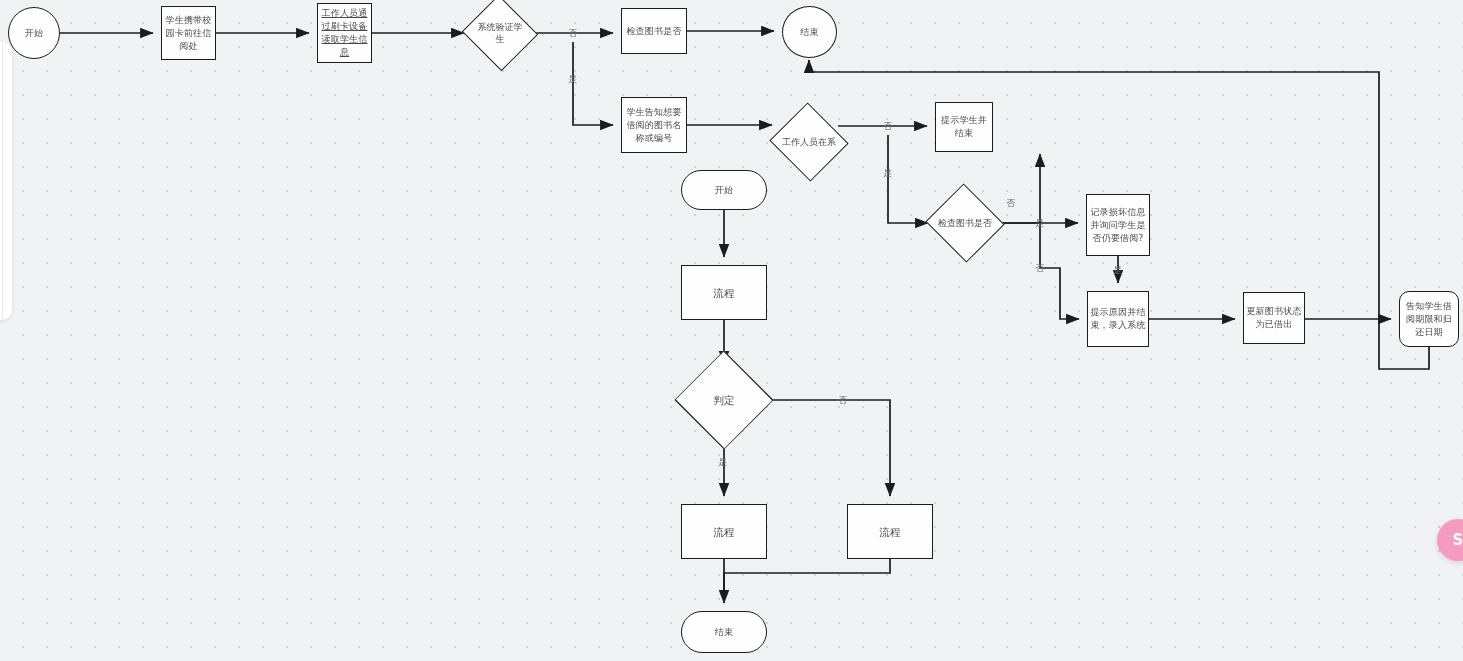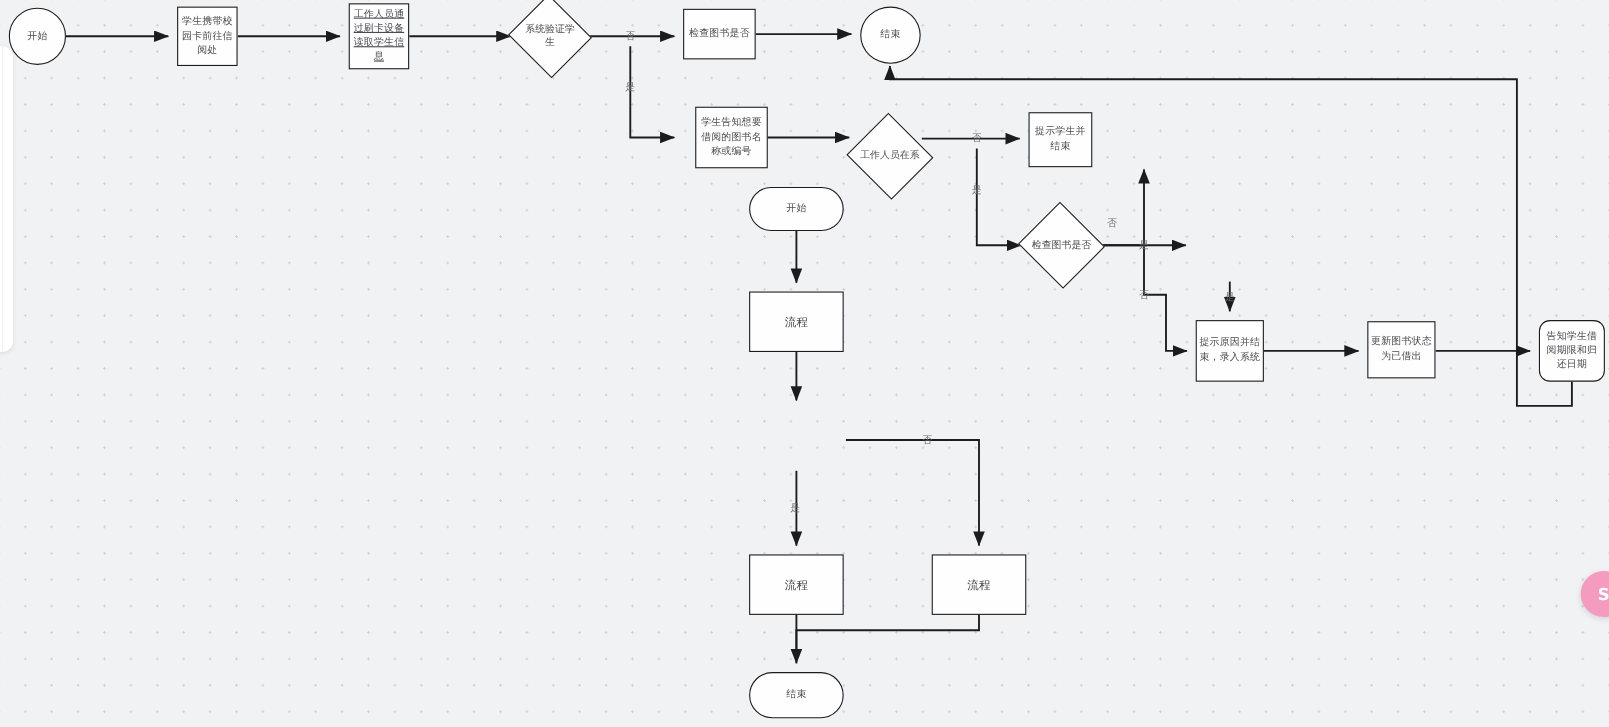--- a/index.html
+++ b/index.html
@@ -145,38 +145,41 @@
   </div>
 
   <div class="node" style="left:621px;top:8px;width:66px;height:46px;">
     <span>检查图书是否</span>
   </div>
 
   <div class="node terminator-circle" style="left:782px;top:6px;width:55px;height:52px;">
     <span>结束</span>
   </div>
 
-  <div class="node" style="left:621px;top:97px;width:66px;height:56px;margin-left:11px;">
+  <div class="node" style="left:621px;top:97px;width:66px;height:56px;">
     <span>学生告知想要借阅的图书名称或编号</span>
   </div>
 
   <div class="diamond-wrap" style="left:780px;top:115px;width:58px;height:54px;">
     <div class="dshape"></div>
     <div class="dlabel">工作人员在系</div>
   </div>
 
   <div class="node" style="left:935px;top:102px;width:58px;height:50px;">
     <span>提示学生并结束</span>
   </div>
 
   <div class="diamond-wrap" style="left:936px;top:196px;width:58px;height:54px;">
     <div class="dshape"></div>
     <div class="dlabel">检查图书是否</div>
   </div>
 
+  <div class="node" style="left:1086px;top:194px;width:64px;height:62px;">
+    <span>记录损坏信息并询问学生是否仍要借阅?</span>
+  </div>
 
   <div class="node" style="left:1087px;top:291px;width:62px;height:56px;">
     <span>提示原因并结束，录入系统</span>
   </div>
 
   <div class="node" style="left:1243px;top:292px;width:62px;height:52px;">
     <span>更新图书状态为已借出</span>
   </div>
 
   <div class="node" style="left:1399px;top:291px;width:60px;height:56px;border-radius:10px;">
@@ -184,20 +187,24 @@
   </div>
 
   <div class="node terminator-round" style="left:681px;top:170px;width:86px;height:40px;">
     <span>开始</span>
   </div>
 
   <div class="node process-lg" style="left:681px;top:265px;width:86px;height:55px;">
     <span>流程</span>
   </div>
 
+  <div class="diamond-wrap big" style="left:679px;top:372px;width:90px;height:56px;">
+    <div class="dshape" style="transform:rotate(45deg) scale(.78,1.25);"></div>
+    <div class="dlabel">判定</div>
+  </div>
 
   <div class="node process-lg" style="left:681px;top:504px;width:86px;height:55px;">
     <span>流程</span>
   </div>
 
   <div class="node process-lg" style="left:847px;top:504px;width:86px;height:55px;">
     <span>流程</span>
   </div>
 
   <div class="node terminator-round" style="left:681px;top:611px;width:86px;height:42px;">

